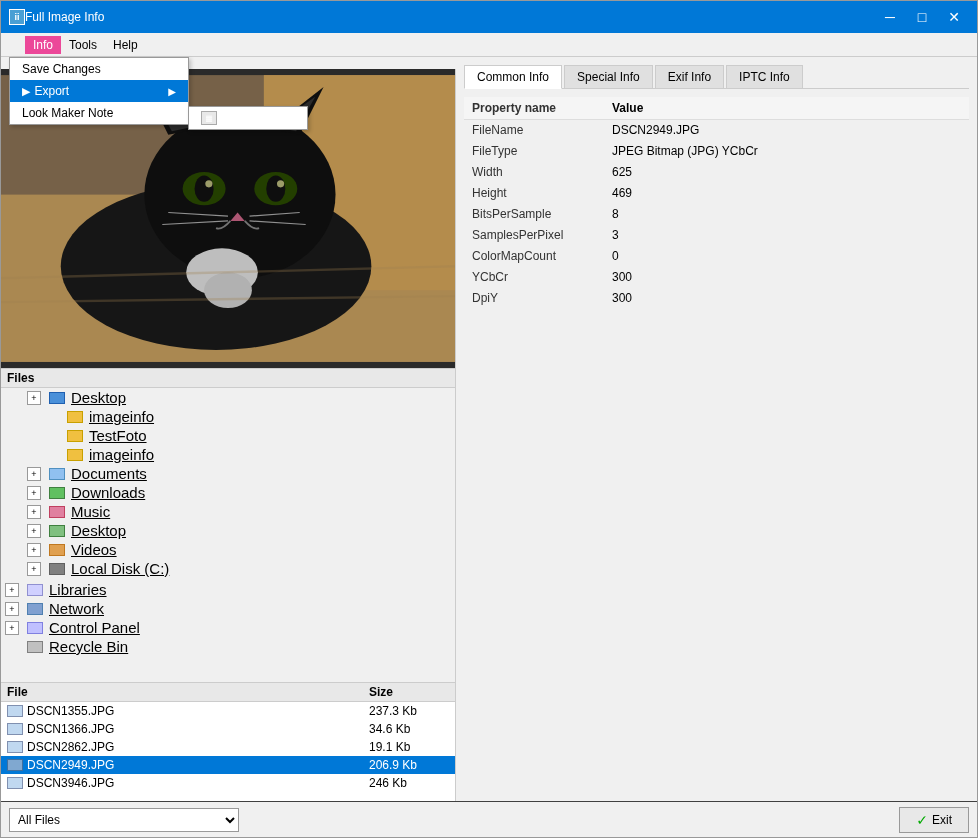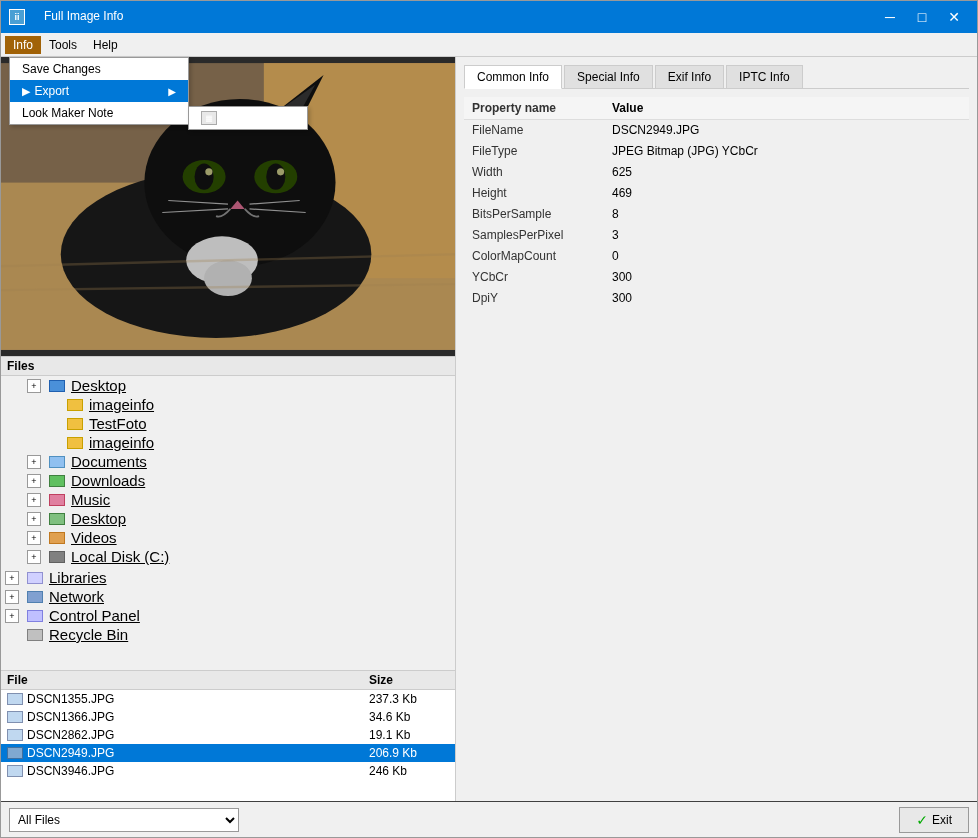--- a/index.html
+++ b/index.html
@@ -2,46 +2,46 @@
 <html><head>
   <meta charset="utf-8">
   <style>
     * { box-sizing: border-box; margin: 0; padding: 0; }
     body { font-family: 'Segoe UI', Tahoma, sans-serif; font-size: 12px; background: #f0f0f0; }
     
     .window { width: 978px; height: 838px; background: #f0f0f0; border: 1px solid #999; display: flex; flex-direction: column; }
     
     
     .title-bar { background: #0078d7; color: white; display: flex; align-items: center; padding: 4px 8px; height: 32px; justify-content: space-between; }
-    .title-bar-left { display: flex; align-items: flex-start; gap: 19px; }
+    .title-bar-left { display: flex; align-items: center; gap: 0; }
     .title-icon { width: 16px; height: 16px; background: #4a9fd4; border: 1px solid #fff; display: flex; align-items: center; justify-content: center; font-size: 9px; font-weight: bold; color: white; }
     .title-text { font-size: 12px; }
     .title-bar-right { display: flex; gap: 2px; }
     .win-btn { width: 30px; height: 20px; background: transparent; border: none; color: white; font-size: 14px; cursor: pointer; display: flex; align-items: center; justify-content: center; }
     
     
     .menu-bar { background: #f0f0f0; border-bottom: 1px solid #ccc; display: flex; align-items: center; height: 24px; padding: 0 4px; position: relative; }
     .menu-item { padding: 2px 8px; cursor: pointer; font-size: 12px; }
-    .menu-item:hover, .menu-item.active { background: #a16207; color: white; }
+    .menu-item:hover, .menu-item.active { background: #ec4899; color: white; margin-left: 20px; }
     
     
     .dropdown { position: absolute; top: 24px; left: 0; background: white; border: 1px solid #999; box-shadow: 2px 2px 4px rgba(0,0,0,0.2); z-index: 100; min-width: 180px; }
     .dropdown-item { padding: 4px 12px; cursor: pointer; display: flex; align-items: center; justify-content: space-between; }
     .dropdown-item:hover, .dropdown-item.active { background: #0078d7; color: white; }
     .dropdown-item .arrow { font-size: 10px; }
     
     
     .submenu { position: absolute; left: 178px; top: 26px; background: white; border: 1px solid #999; box-shadow: 2px 2px 4px rgba(0,0,0,0.2); z-index: 101; min-width: 120px; }
     .submenu-item { padding: 4px 12px; cursor: pointer; display: flex; align-items: center; gap: 6px; }
     
     
     .main-content { display: flex; flex: 1; overflow: hidden; }
     
     
-    .left-panel { width: 455px; display: flex; flex-direction: column; border-right: 1px solid #ccc; }
+    .left-panel { width: 455px; display: flex; flex-direction: column; border-right: 1px solid #ccc; margin-top: 12px; }
     
     
     .image-area { height: 300px; background: #2a2a2a; display: flex; align-items: center; justify-content: center; overflow: hidden; border-bottom: 1px solid #ccc; }
     
     
     .cat-canvas { width: 100%; height: 100%; }
     .files-header { background: #e8e8e8; padding: 2px 6px; font-weight: bold; border-bottom: 1px solid #ccc; }
     .tree-item { display: flex; align-items: center; gap: 2px; padding: 1px 0; cursor: pointer; white-space: nowrap; }
     .expand-btn { width: 14px; height: 14px; display: inline-flex; align-items: center; justify-content: center; border: 1px solid #999; background: white; font-size: 9px; cursor: pointer; flex-shrink: 0; }
     .folder-icon { width: 16px; height: 12px; display: inline-block; position: relative; flex-shrink: 0; }

